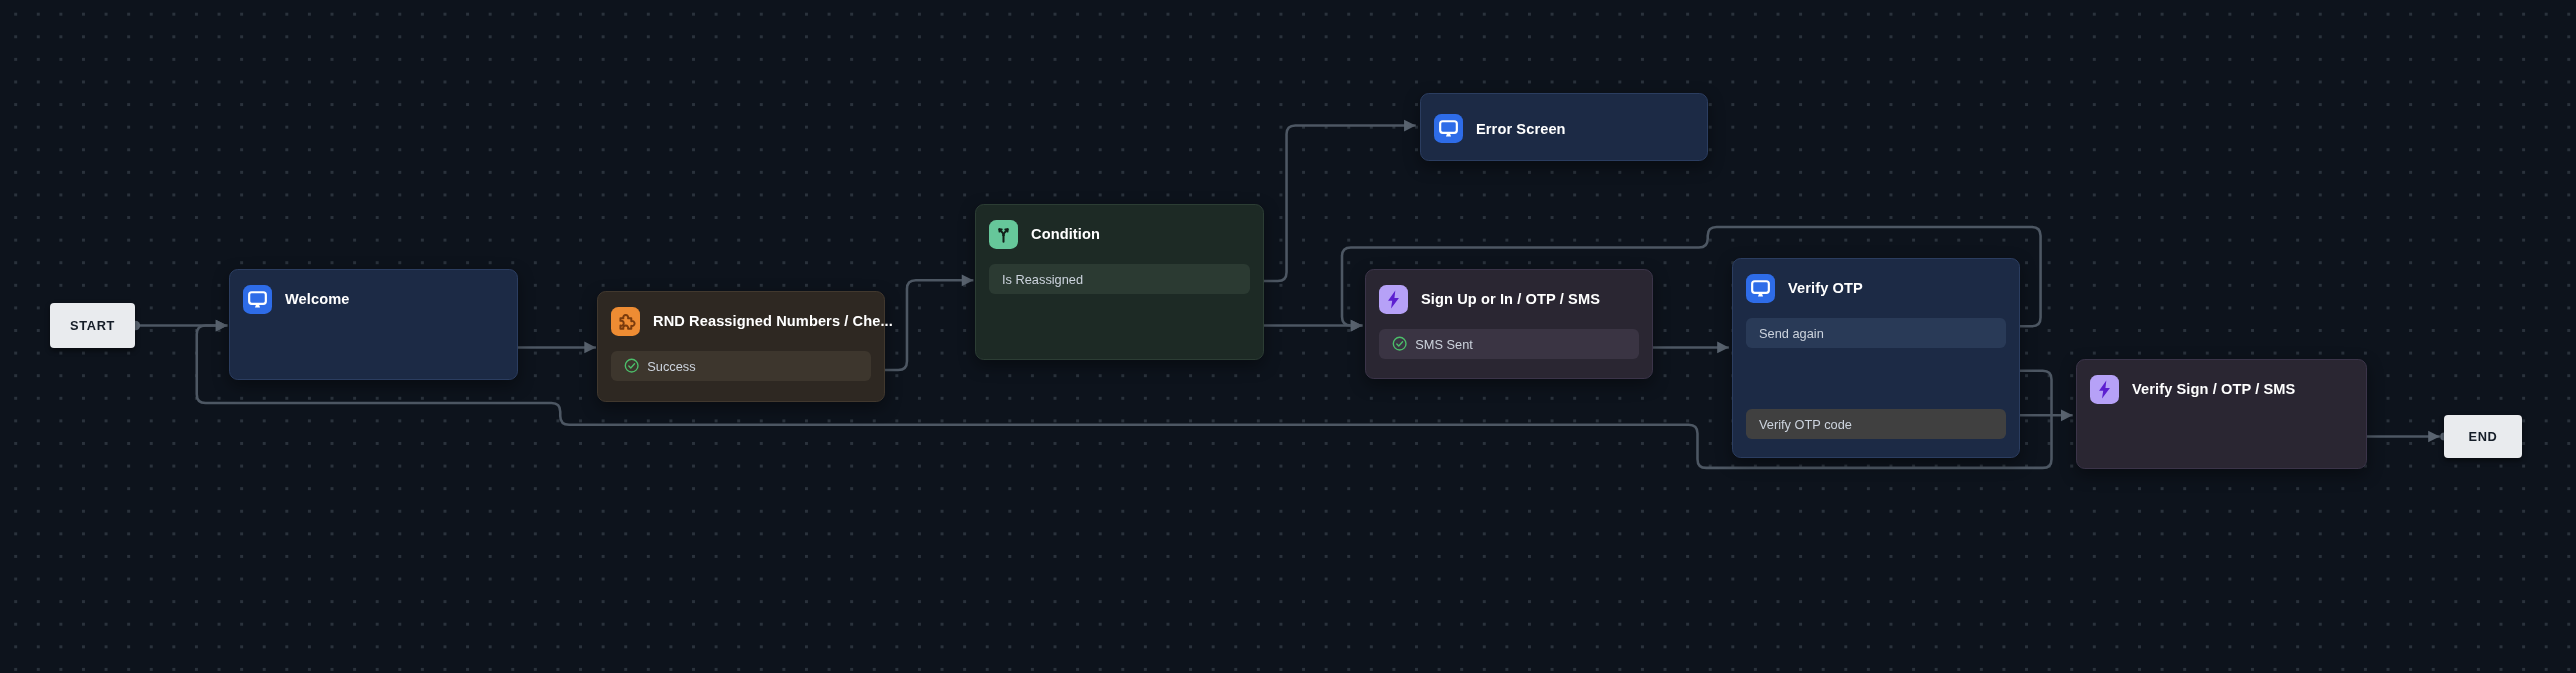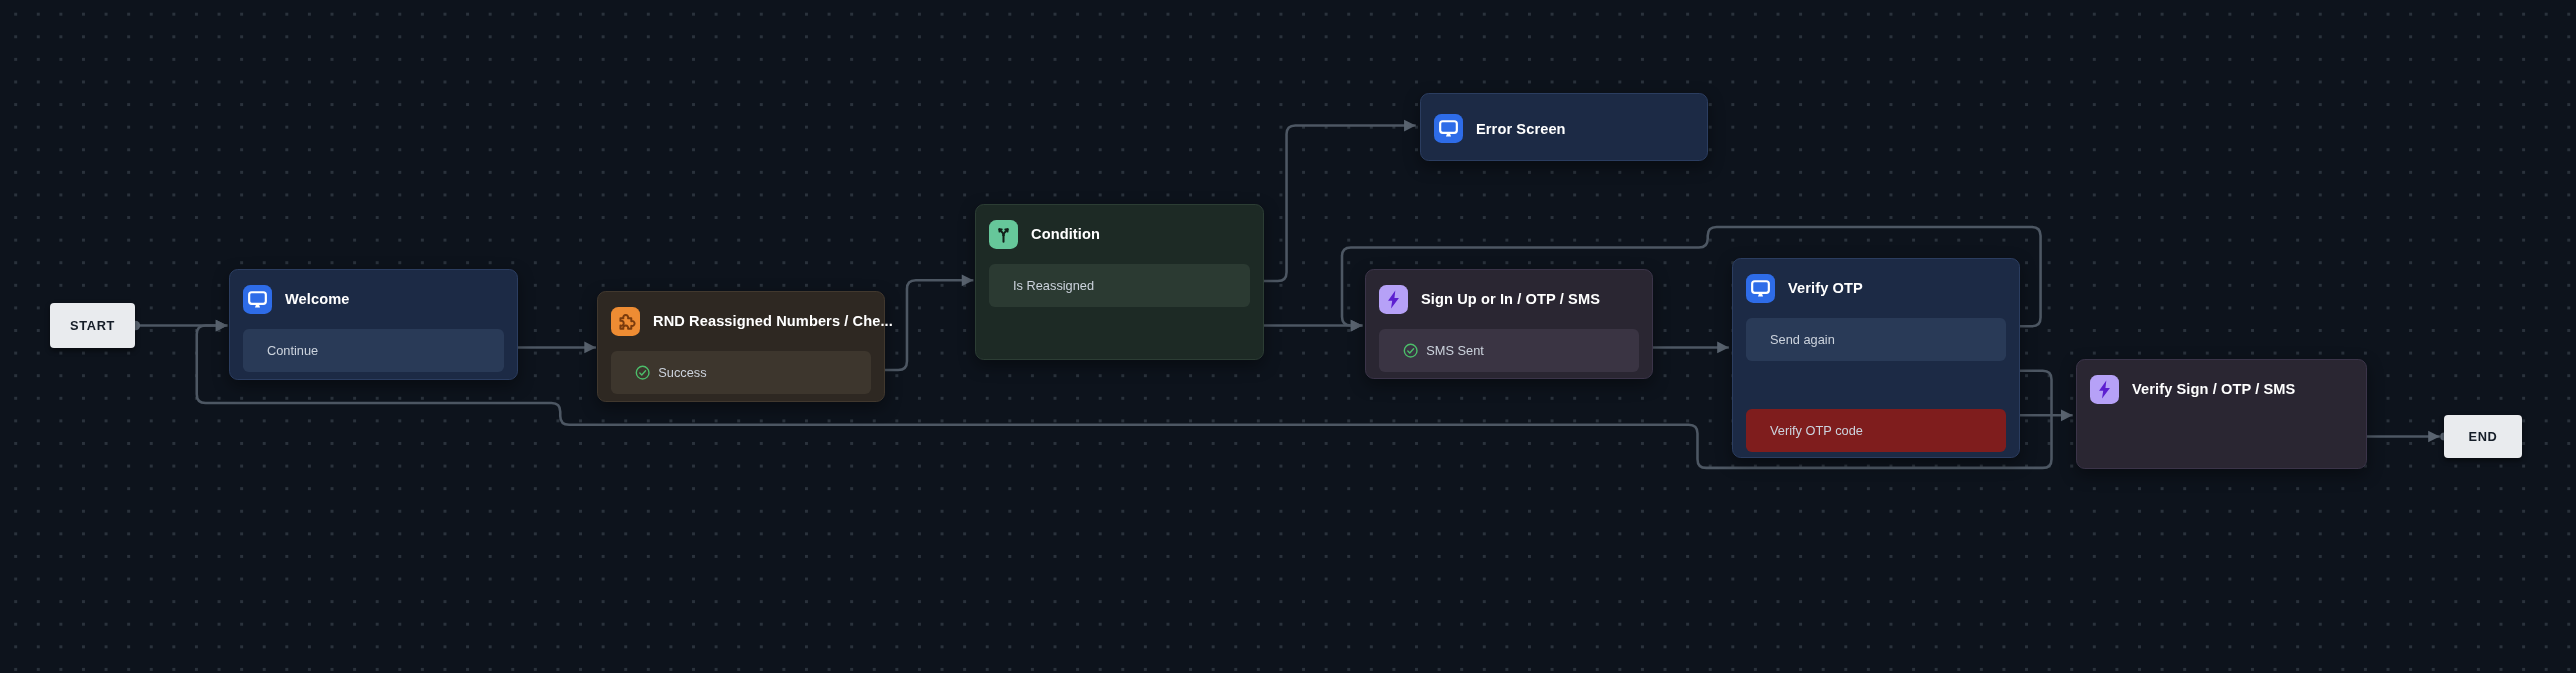--- a/index.html
+++ b/index.html
@@ -50,26 +50,26 @@
     color: #ffffff;
     font-size: 14.6px;
     font-weight: 700;
     letter-spacing: 0.1px;
     white-space: nowrap;
   }
   .node-row {
     position: absolute;
     left: 13px;
     right: 13px;
-    height: 43px;
+    height: 30px;
     border-radius: 5.8px;
     display: flex;
     align-items: center;
     gap: 8px;
-    padding: 0 24px;
+    padding: 0 13px;
     box-sizing: border-box;
     color: #ccd3dd;
     font-size: 12.8px;
     white-space: nowrap;
     cursor: pointer;
   }
   .pill {
     position: absolute;
     background: #e9ebee;
     border-radius: 4px;
@@ -143,23 +143,20 @@
     </svg>
   <div id="node-layer">
       <div class="node" style="left: 229px; top: 269px; width: 289px; height: 111px; background: rgb(28, 42, 69); border: 0.7px solid rgb(43, 61, 96);">
         <div class="node-icon" style="top: 14.6px; background: rgb(46, 108, 232);">
           <svg width="29" height="29" viewBox="0 0 40 40">
             <rect x="8.5" y="10" width="23" height="16" rx="3.5" fill="none" stroke="#ffffff" stroke-width="3"></rect>
             <path d="M16.5 31 L23.5 31 L22 26.8 L18 26.8 Z" fill="#ffffff"></path>
           </svg>
         </div>
         <div class="node-title" style="top: 14.6px;">Welcome</div>
-        <div class="node-row" style="top: 59px; background: rgb(41, 58, 87);">
-          <span>Continue</span>
-        </div>
       </div>
       <div class="node" style="left: 597px; top: 291px; width: 288px; height: 111px; background: rgb(46, 40, 34); border: 0.7px solid rgb(65, 56, 46);">
         <div class="node-icon" style="top: 14.6px; background: rgb(238, 140, 51);">
           <svg width="29" height="29" viewBox="0 0 40 40">
             <path d="M13 15.5 h4.1 a3.4 3.4 0 1 1 6.4 0 H28 v4.1 a3.4 3.4 0 1 1 0 6.4 V30 h-4.5 a3.4 3.4 0 1 0 -6.4 0 H13 v-4.5 a3.4 3.4 0 1 0 0 -6.4 Z" fill="none" stroke="#7a3b0d" stroke-width="2.7" stroke-linejoin="round"></path>
           </svg>
         </div>
         <div class="node-title" style="top: 14.6px;">RND Reassigned Numbers / Che...</div>
         <div class="node-row" style="top: 59px; background: rgb(61, 54, 45); text-align: right;">
           <span style="display: flex; align-items: center;">
@@ -216,21 +213,21 @@
         <div class="node-icon" style="top: 14.6px; background: rgb(46, 108, 232);">
           <svg width="29" height="29" viewBox="0 0 40 40">
             <rect x="8.5" y="10" width="23" height="16" rx="3.5" fill="none" stroke="#ffffff" stroke-width="3"></rect>
             <path d="M16.5 31 L23.5 31 L22 26.8 L18 26.8 Z" fill="#ffffff"></path>
           </svg>
         </div>
         <div class="node-title" style="top: 14.6px;">Verify OTP</div>
         <div class="node-row" style="top: 59px; background: rgb(41, 58, 87);">
           <span>Send again</span>
         </div>
-        <div class="node-row" style="top: 150px; background: #7f1d1d;">
+        <div class="node-row" style="top: 150px; background: #404040;">
           <span>Verify OTP code</span>
         </div>
       </div>
       <div class="node" style="left: 2076px; top: 359px; width: 291px; height: 110px; background: rgb(42, 38, 50); border: 0.7px solid rgb(59, 52, 73);">
         <div class="node-icon" style="top: 14.6px; background: rgb(182, 161, 247);">
           <svg width="29" height="29" viewBox="0 0 40 40">
             <path d="M22.5 7.5 L12.5 21.8 h5.7 L16.6 32.5 L27.5 18 h-6.2 Z" fill="#5c1fd0"></path>
           </svg>
         </div>
         <div class="node-title" style="top: 14.6px;">Verify Sign / OTP / SMS</div>

